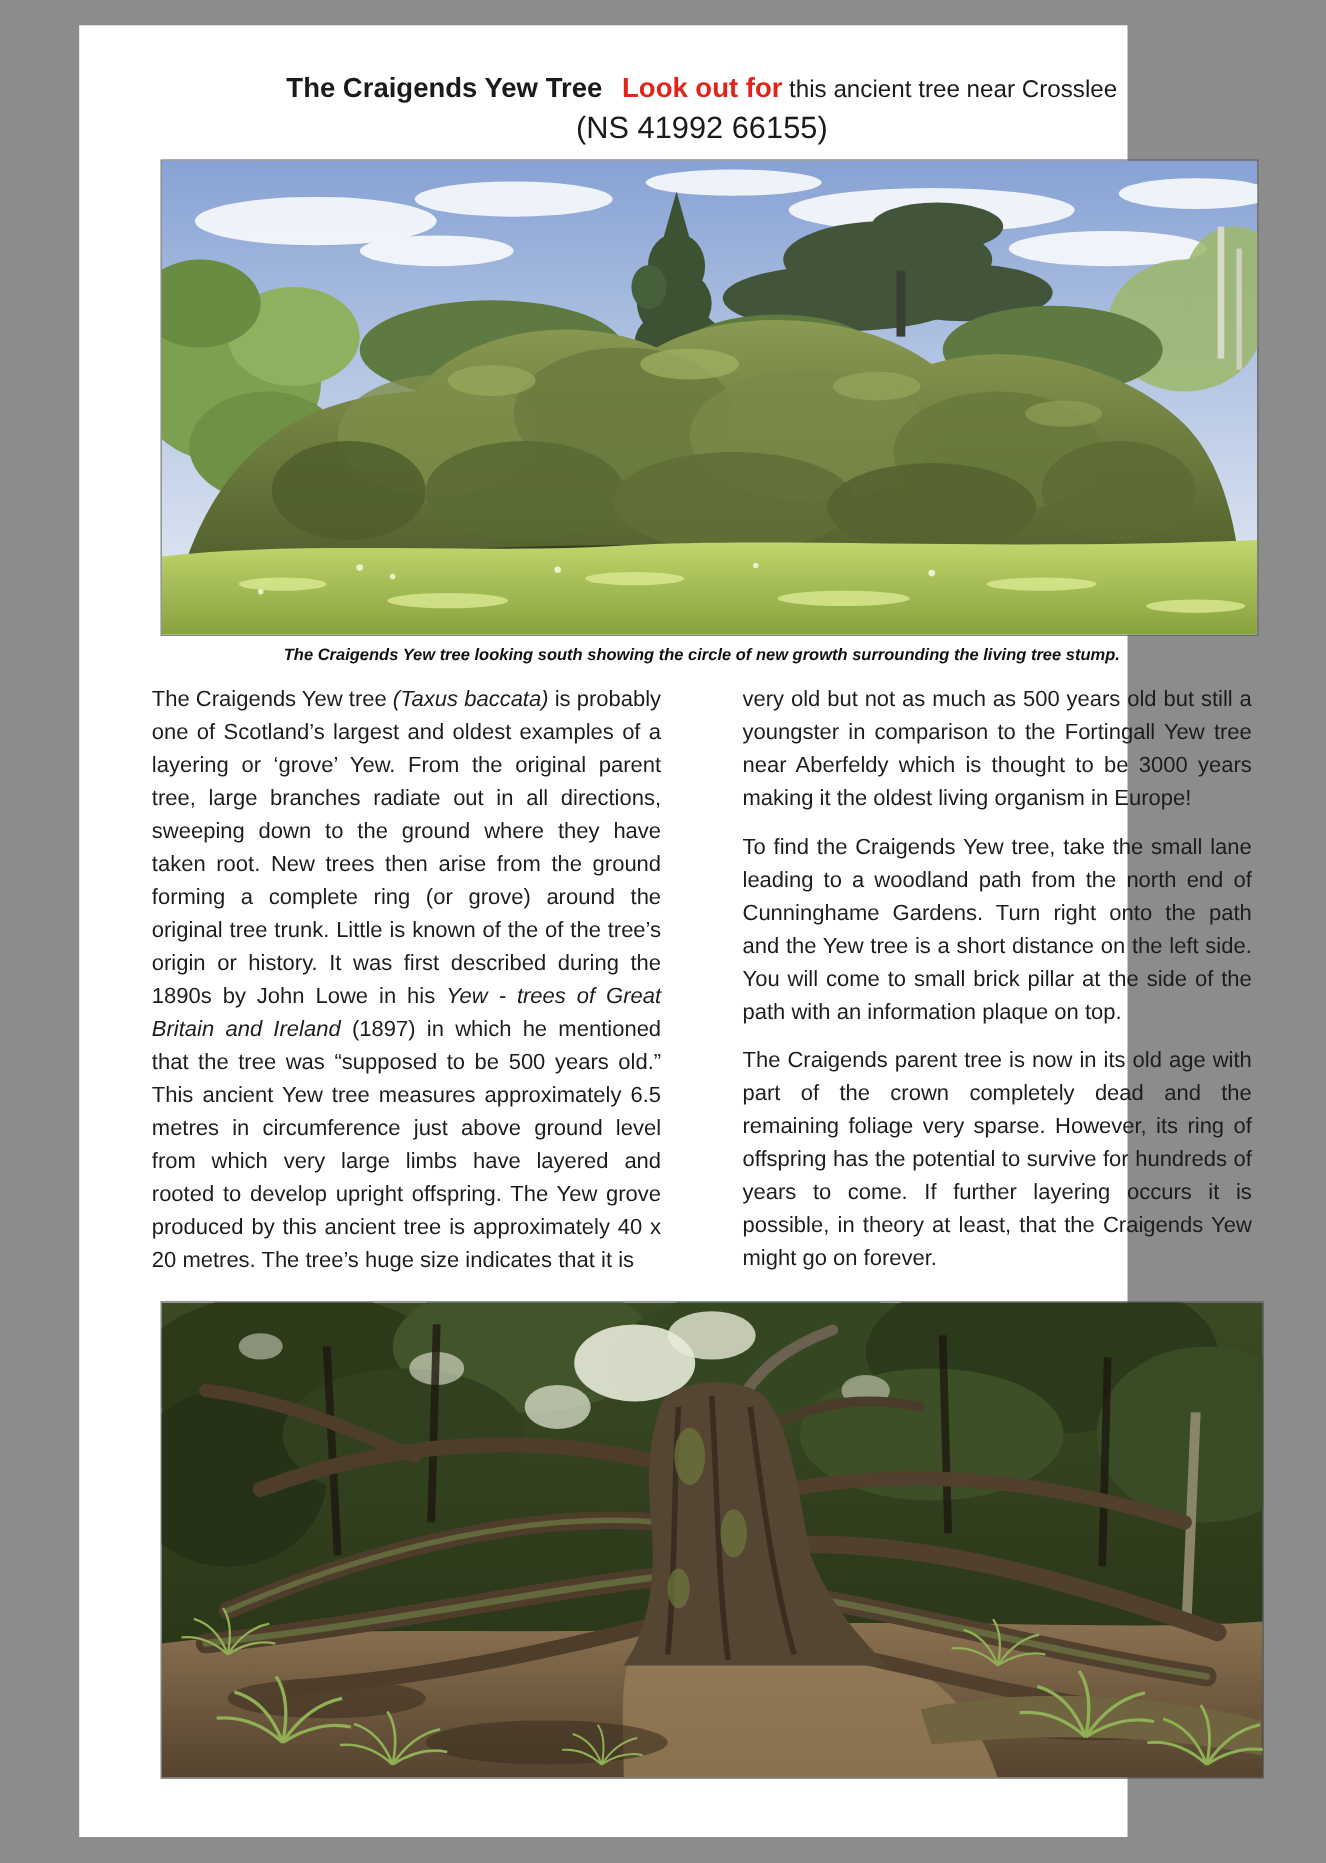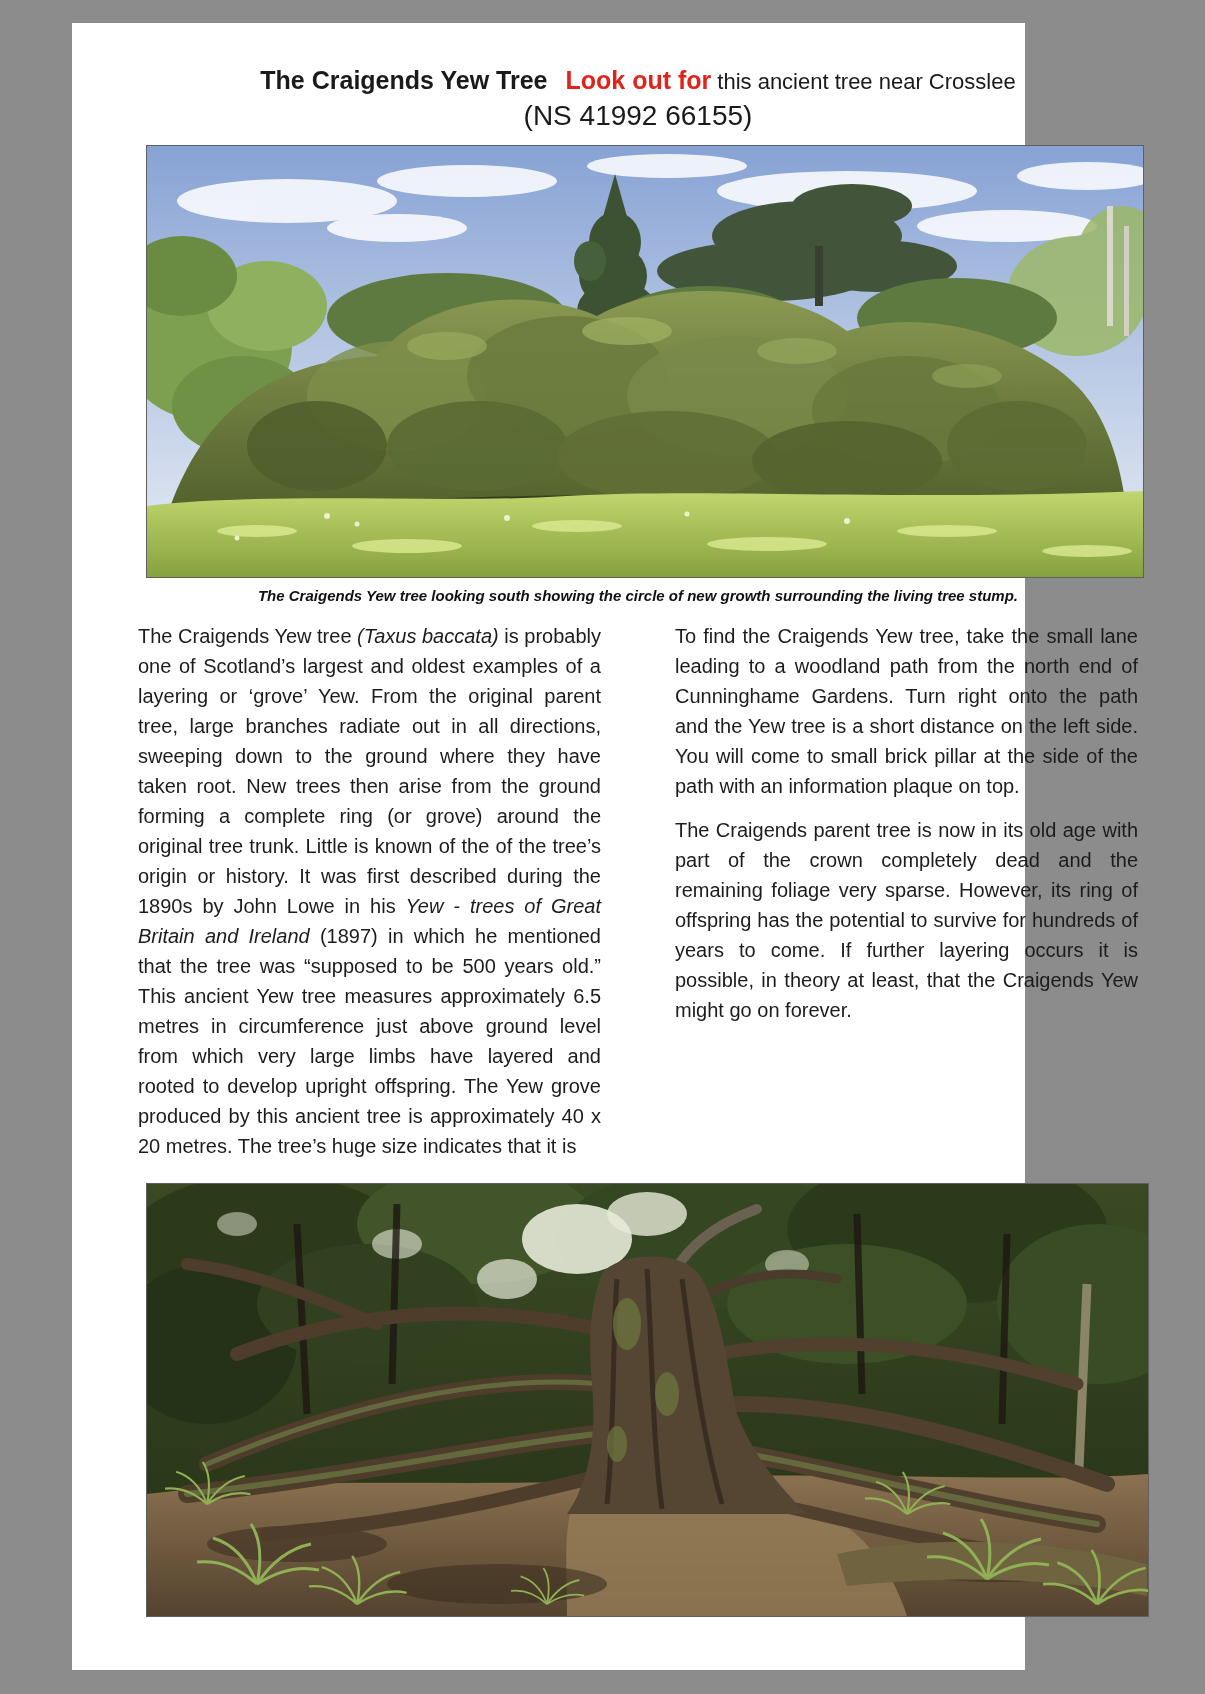--- a/index.html
+++ b/index.html
@@ -147,20 +147,21 @@
           </svg>
         </div>
         <figcaption>The Craigends Yew tree looking south showing the circle of new growth surrounding the living tree stump.</figcaption>
       </figure>
 
       <div class="columns">
         <div class="col col-left" id="left-col">
             <p><span>The Craigends Yew tree </span><span class="it">(Taxus baccata)</span><span> is probably one of Scotland’s largest and oldest examples of a layering or ‘grove’ Yew. From the original parent tree, large branches radiate out in all directions, sweeping down to the ground where they have taken root.  New trees then arise from the ground forming a complete ring (or grove) around the original tree trunk.  Little is known of the of the tree’s origin or history.  It was first described during the 1890s by John Lowe in his </span><span class="it">Yew - trees of Great Britain and Ireland</span><span> (1897) in which he mentioned that the tree was “supposed to be 500 years old.” This ancient Yew tree measures approximately 6.5 metres in circumference just above ground level from which very large limbs have layered and rooted to develop upright offspring.   The Yew grove produced by this ancient tree is approximately 40 x 20 metres.  The tree’s huge size indicates that it is</span></p>
           </div>
         <div class="col" id="right-col">
+            <p><span>very old but not as much as 500 years old but still a youngster in comparison to the Fortingall Yew tree near Aberfeldy which is thought to be 3000 years making it the oldest living organism in Europe!</span></p>
             <p><span>To find the Craigends Yew tree, take the small lane leading to a woodland path from the north end of Cunninghame Gardens. Turn right onto the path and the Yew tree is a short distance on the left side.  You will come to small brick pillar at the side of the path with an information plaque on top.</span></p>
             <p><span>The Craigends parent tree is now in its old age with part of the crown completely dead and the remaining foliage very sparse.  However, its ring of offspring has the potential to survive for hundreds of years to come. If further layering occurs it is possible, in theory at least, that the Craigends Yew might go on forever.</span></p>
           </div>
       </div>
 
       <figure class="photo-bottom">
         <div class="photo-frame">
           <svg viewBox="0 0 1001 432" width="1001" height="432" preserveAspectRatio="none" role="img">
             <defs>
               <linearGradient id="p2bg" x1="0" x2="0" y1="0" y2="1">

